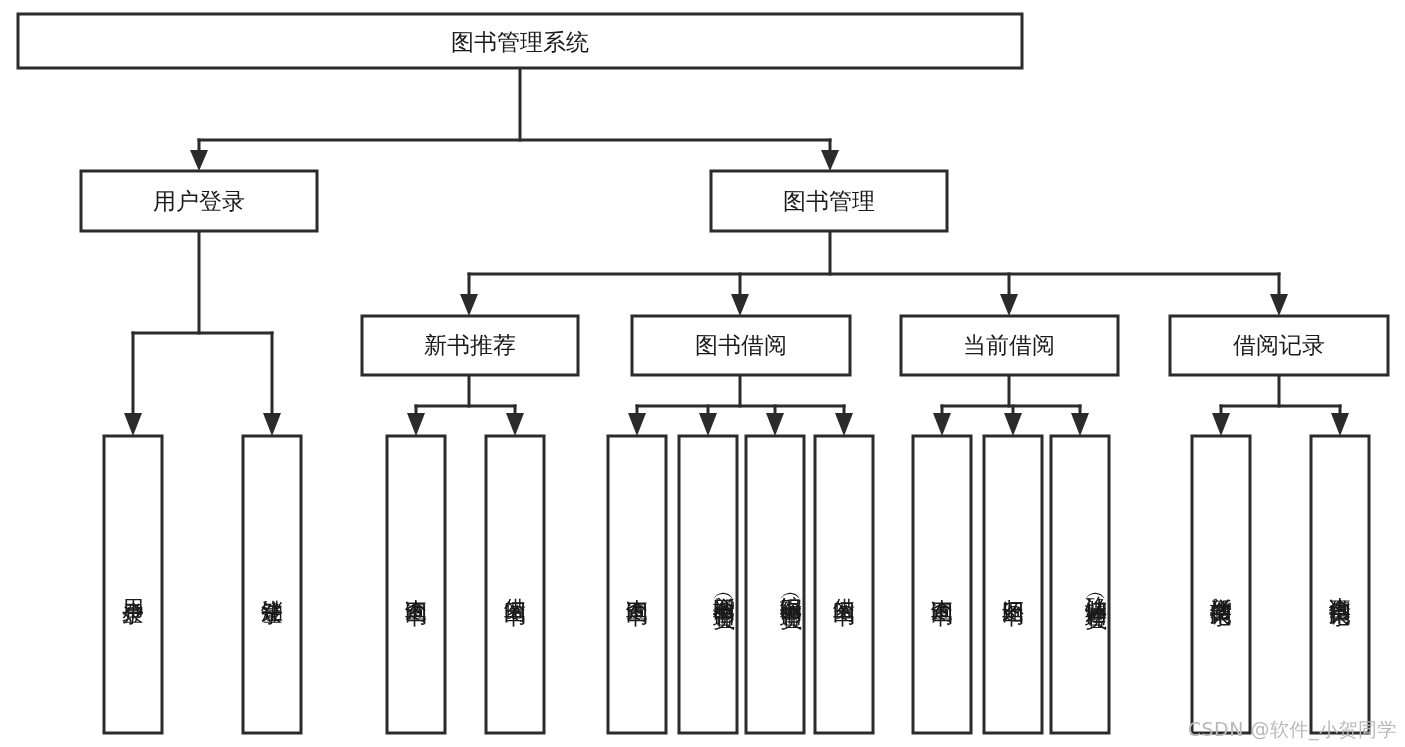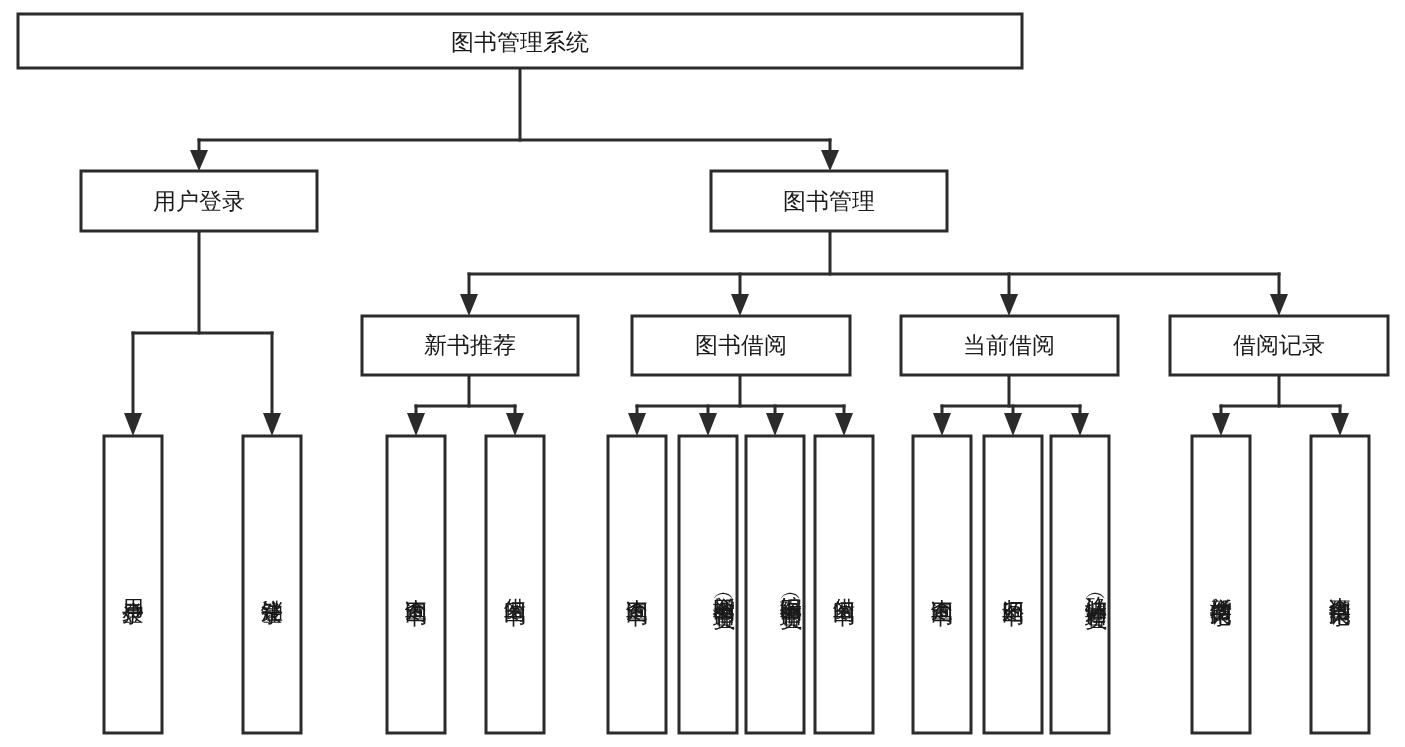--- a/index.html
+++ b/index.html
@@ -212,14 +212,15 @@
   <div class="leaf-label centered" style="left:608px; top:436px; width:58px; height:297px;">查询图书</div>
   <div class="leaf-label" style="left:679px; top:441px; width:58px; height:292px;">新增图书（管理员）</div>
   <div class="leaf-label" style="left:746px; top:441px; width:58px; height:292px;">编辑图书（管理员）</div>
   <div class="leaf-label centered" style="left:815px; top:436px; width:58px; height:297px;">借阅图书</div>
   <div class="leaf-label centered" style="left:913px; top:436px; width:58px; height:297px;">查询图书</div>
   <div class="leaf-label centered" style="left:984px; top:436px; width:58px; height:297px;">归还图书</div>
   <div class="leaf-label" style="left:1051px; top:441px; width:58px; height:292px;">确认归还（管理员）</div>
   <div class="leaf-label centered" style="left:1192px; top:436px; width:58px; height:297px;">新增借阅记录</div>
   <div class="leaf-label centered" style="left:1311px; top:436px; width:58px; height:297px;">查询借阅记录</div>
 
+  <div class="watermark">CSDN @软件_小贺同学</div>
 
 </div>
 
 </body></html>

